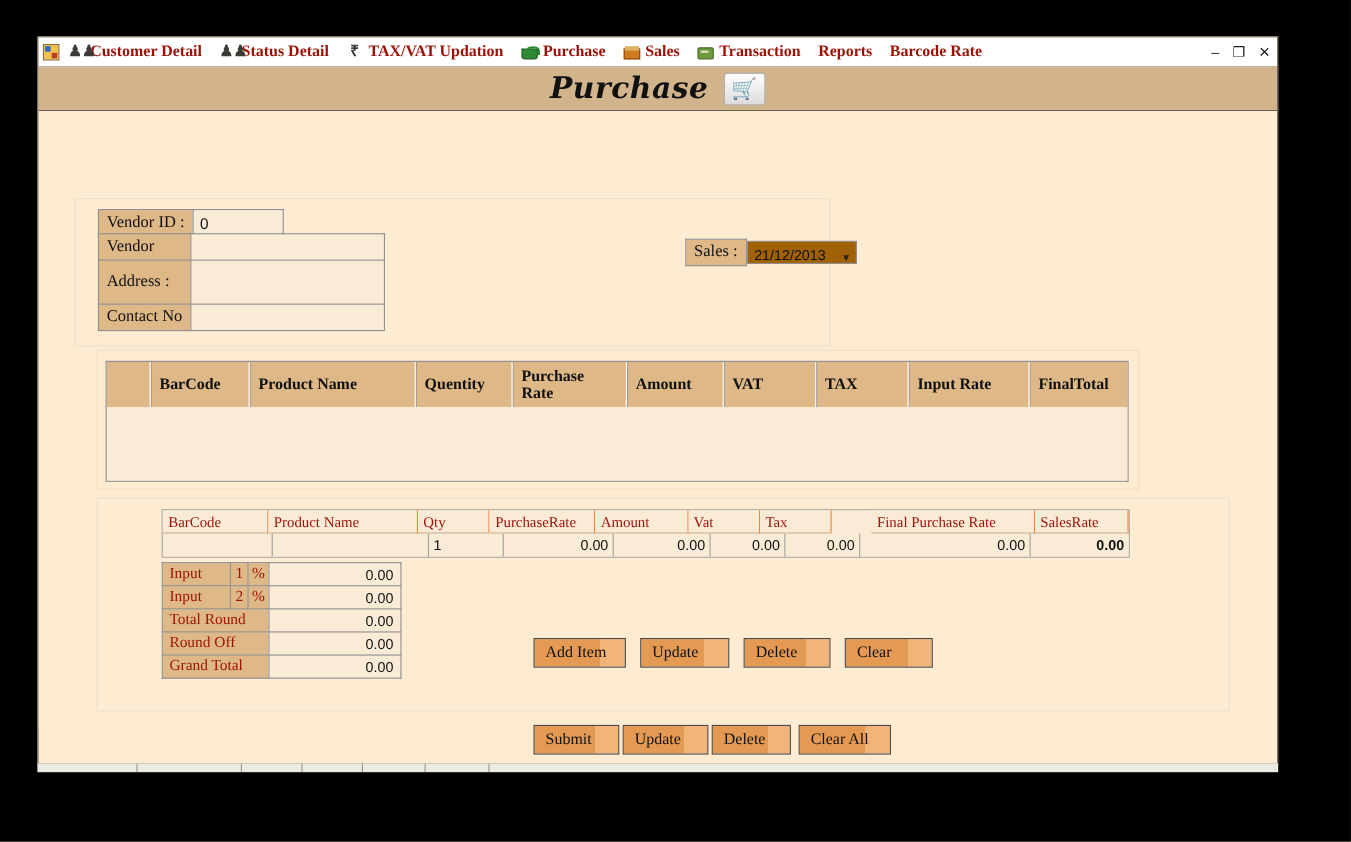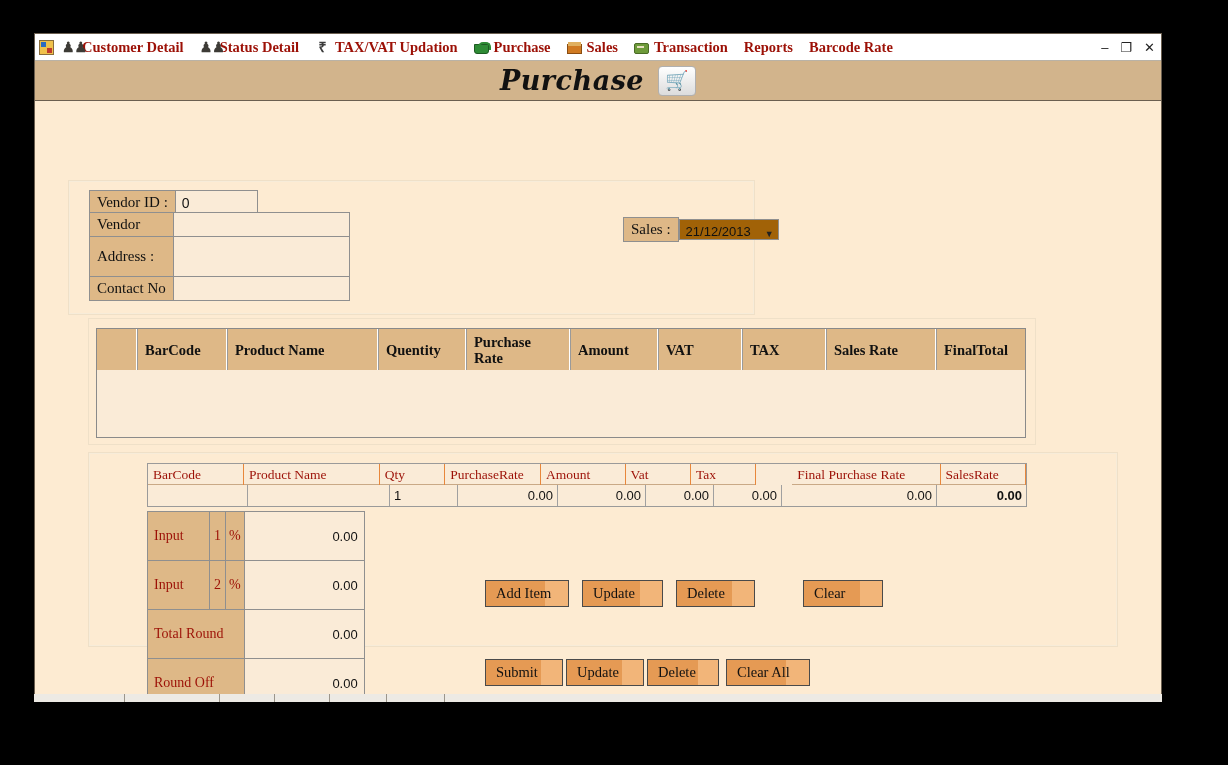--- a/index.html
+++ b/index.html
@@ -193,21 +193,21 @@
     font-family:"Liberation Sans", sans-serif;
   }
   .eg-row .c.r { justify-content:flex-end; }
   .eg-row .c.b { font-weight:bold; }
 
   
   .tot { position:absolute; left:58px; top:58px; border-collapse:collapse; }
   .tot td {
     border:1px solid #8f8f8f;
     font-size:14px;
-    padding:16px 6px;
+    padding:2px 6px;
     height:21px;
   }
   .tot td.l { background:#DEB887; color:#9C1006; }
   .tot td.n { background:#DEB887; color:#9C1006; text-align:center; width:16px; padding:2px 3px;}
   .tot td.p { background:#DEB887; color:#9C1006; text-align:center; width:18px; padding:2px 3px;}
   .tot td.v {
     background:#FAEBD7; color:#111; text-align:right;
     font-family:"Liberation Sans", sans-serif; font-size:13px;
   }
 
@@ -341,21 +341,21 @@
       <div class="dg">
         <div class="dg-head">
           <div class="c" style="width:40px;"></div>
           <div class="c" style="width:90px;">BarCode</div>
           <div class="c" style="width:151px;">Product Name</div>
           <div class="c" style="width:88px;">Quentity</div>
           <div class="c" style="width:104px;">Purchase Rate</div>
           <div class="c" style="width:88px;">Amount</div>
           <div class="c" style="width:84px;">VAT</div>
           <div class="c" style="width:84px;">TAX</div>
-          <div class="c" style="width:110px;">Sales Rate</div>
+          <div class="c" style="width:110px;">Input Rate</div>
           <div class="c" style="width:84px;border-right:none;box-shadow:none;font-family:Liberation Serif, serif;">FinalTotal</div>
         </div>
         <div class="dg-body"></div>
       </div>
     </div>
 
     <div class="panel" id="lower-panel">
 
       <div class="eg">
         <div class="eg-head">
@@ -407,21 +407,21 @@
         <tr>
           <td class="l" colspan="3">Grand Total</td>
           <td class="v">0.00</td>
         </tr>
       </tbody>
         </table>
 
       <div class="btn" style="left:396px;top:127px;width:84px;">Add Item</div>
       <div class="btn" style="left:493px;top:127px;width:81px;">Update</div>
       <div class="btn" style="left:587px;top:127px;width:79px;">Delete</div>
-      <div class="btn" style="left:679px;top:127px;width:80px;margin-left:35px;">Clear</div>
+      <div class="btn" style="left:679px;top:127px;width:80px;">Clear</div>
 
       <div class="btn" style="left:396px;top:206px;width:78px;">Submit</div>
       <div class="btn" style="left:477px;top:206px;width:78px;">Update</div>
       <div class="btn" style="left:558px;top:206px;width:72px;">Delete</div>
       <div class="btn" style="left:637px;top:206px;width:84px;">Clear All</div>
     </div>
 
   </div>
 
 </div>

